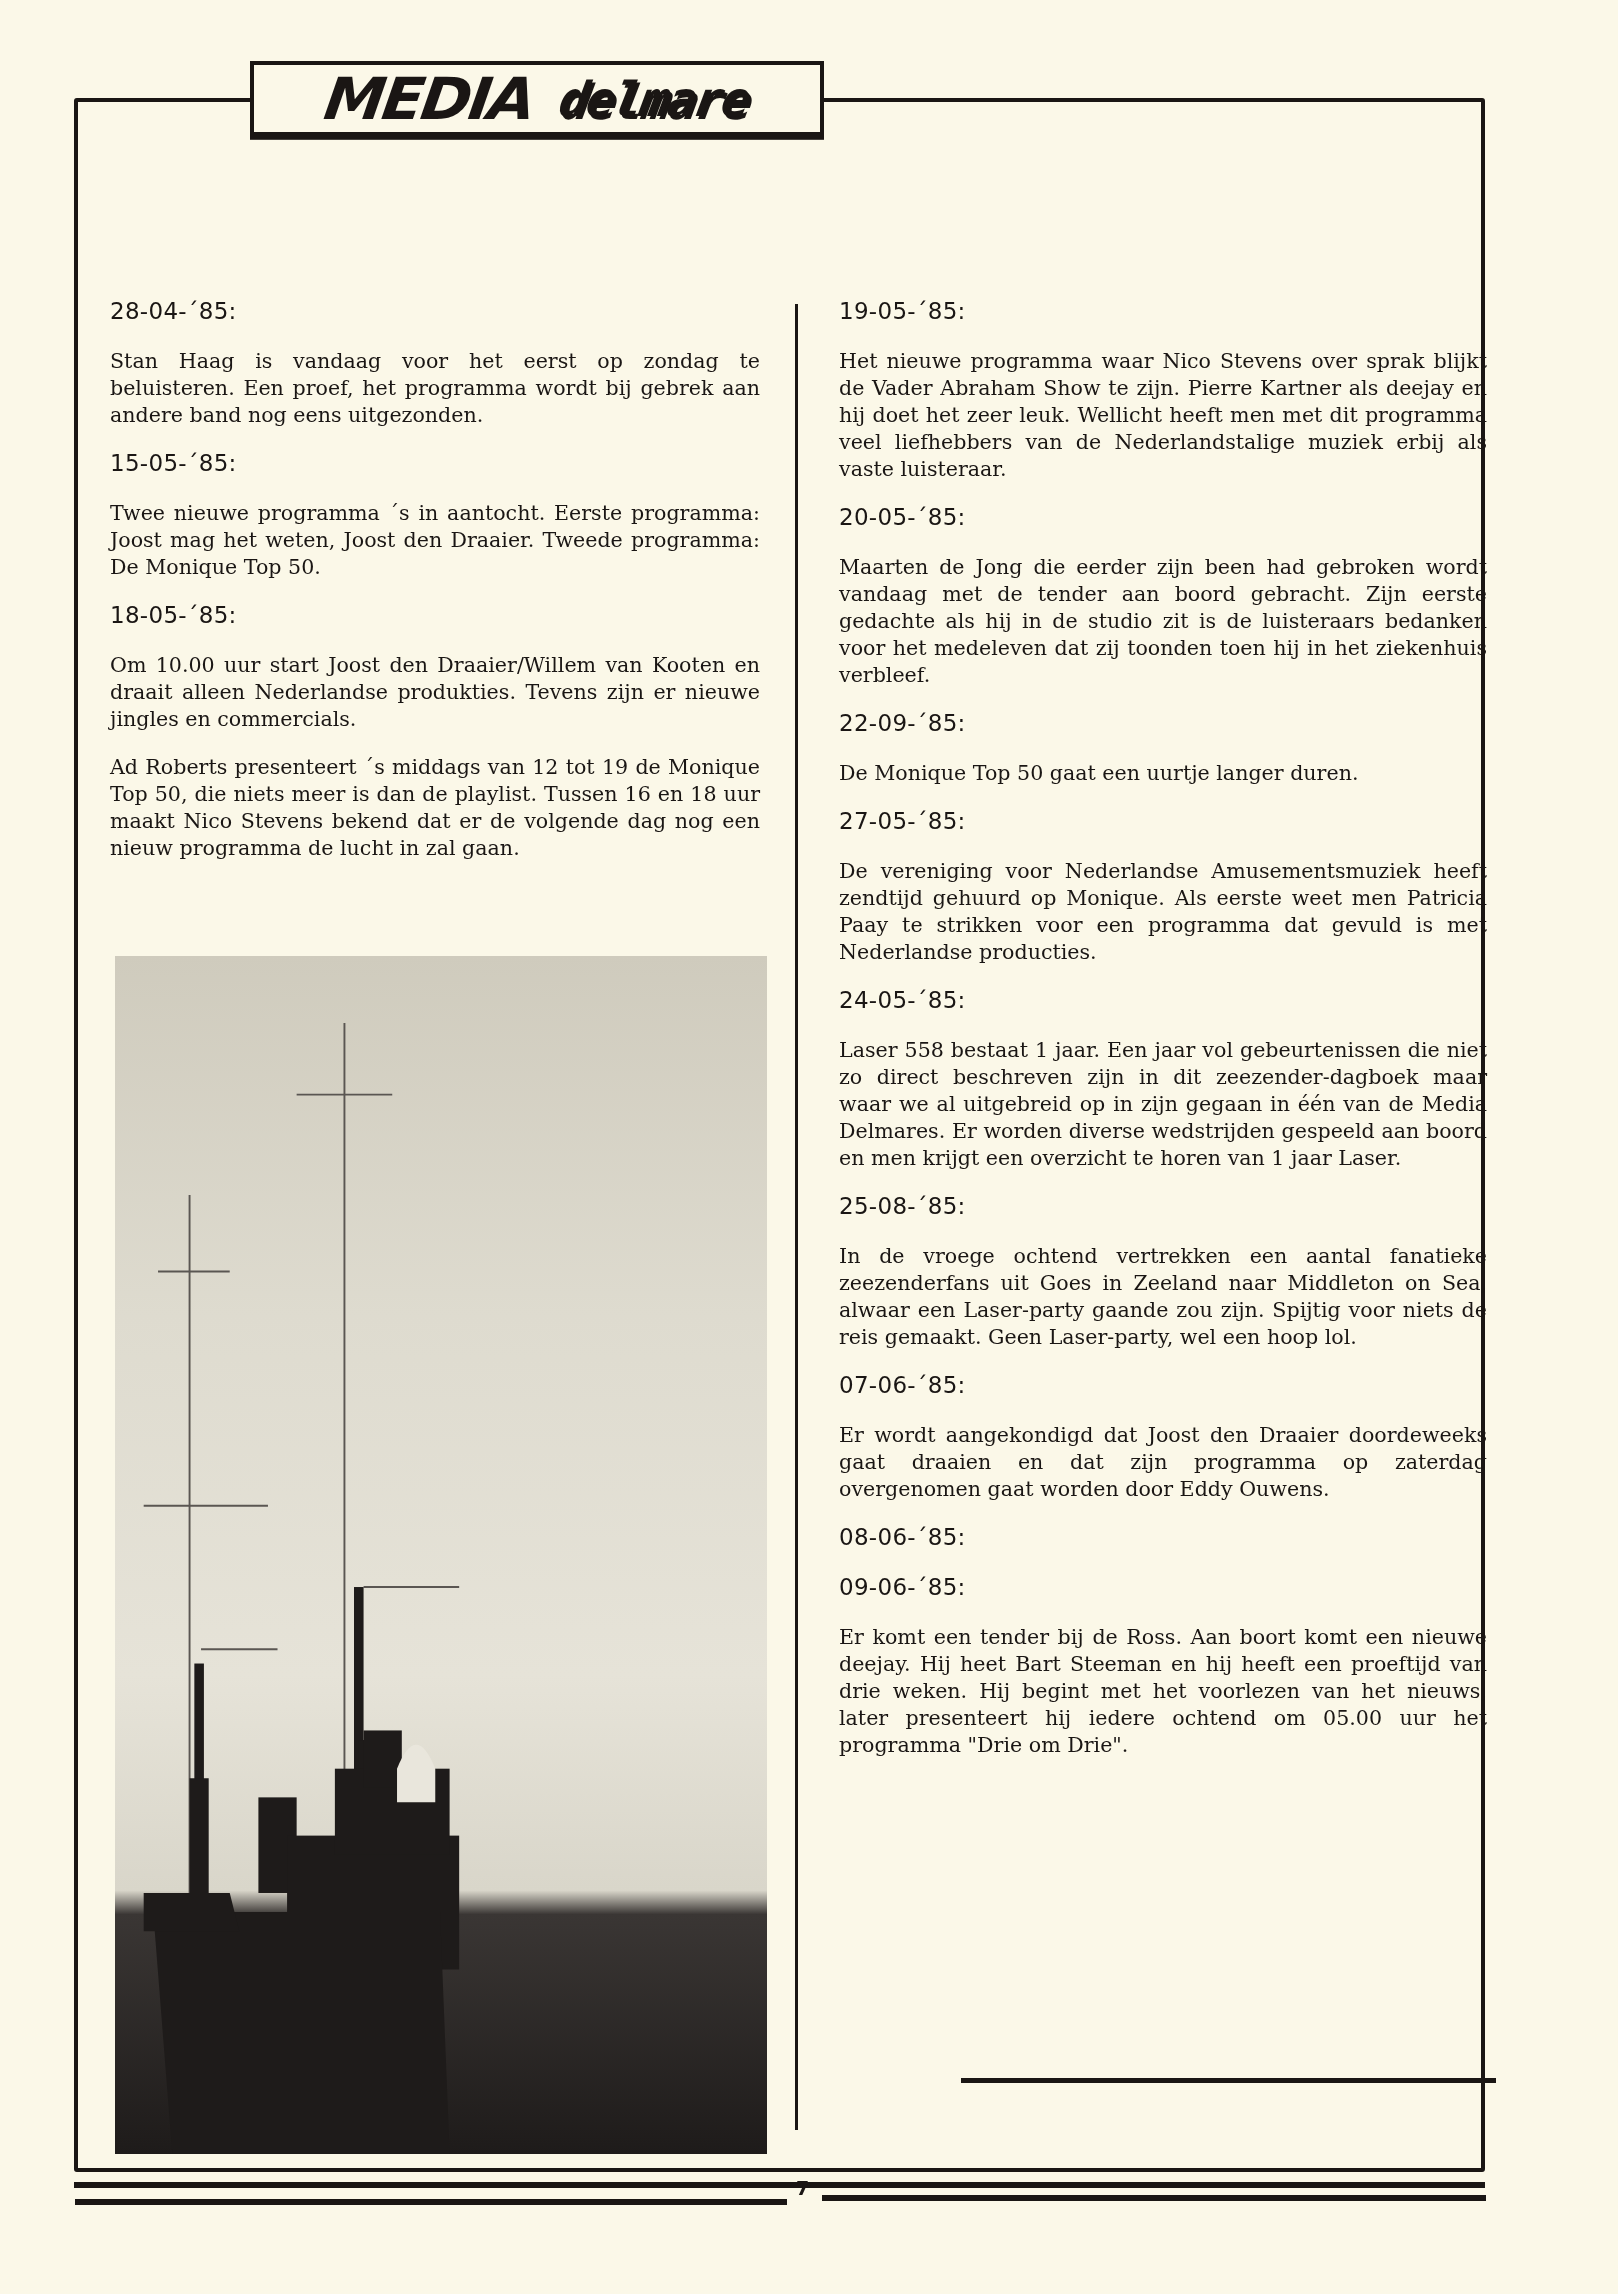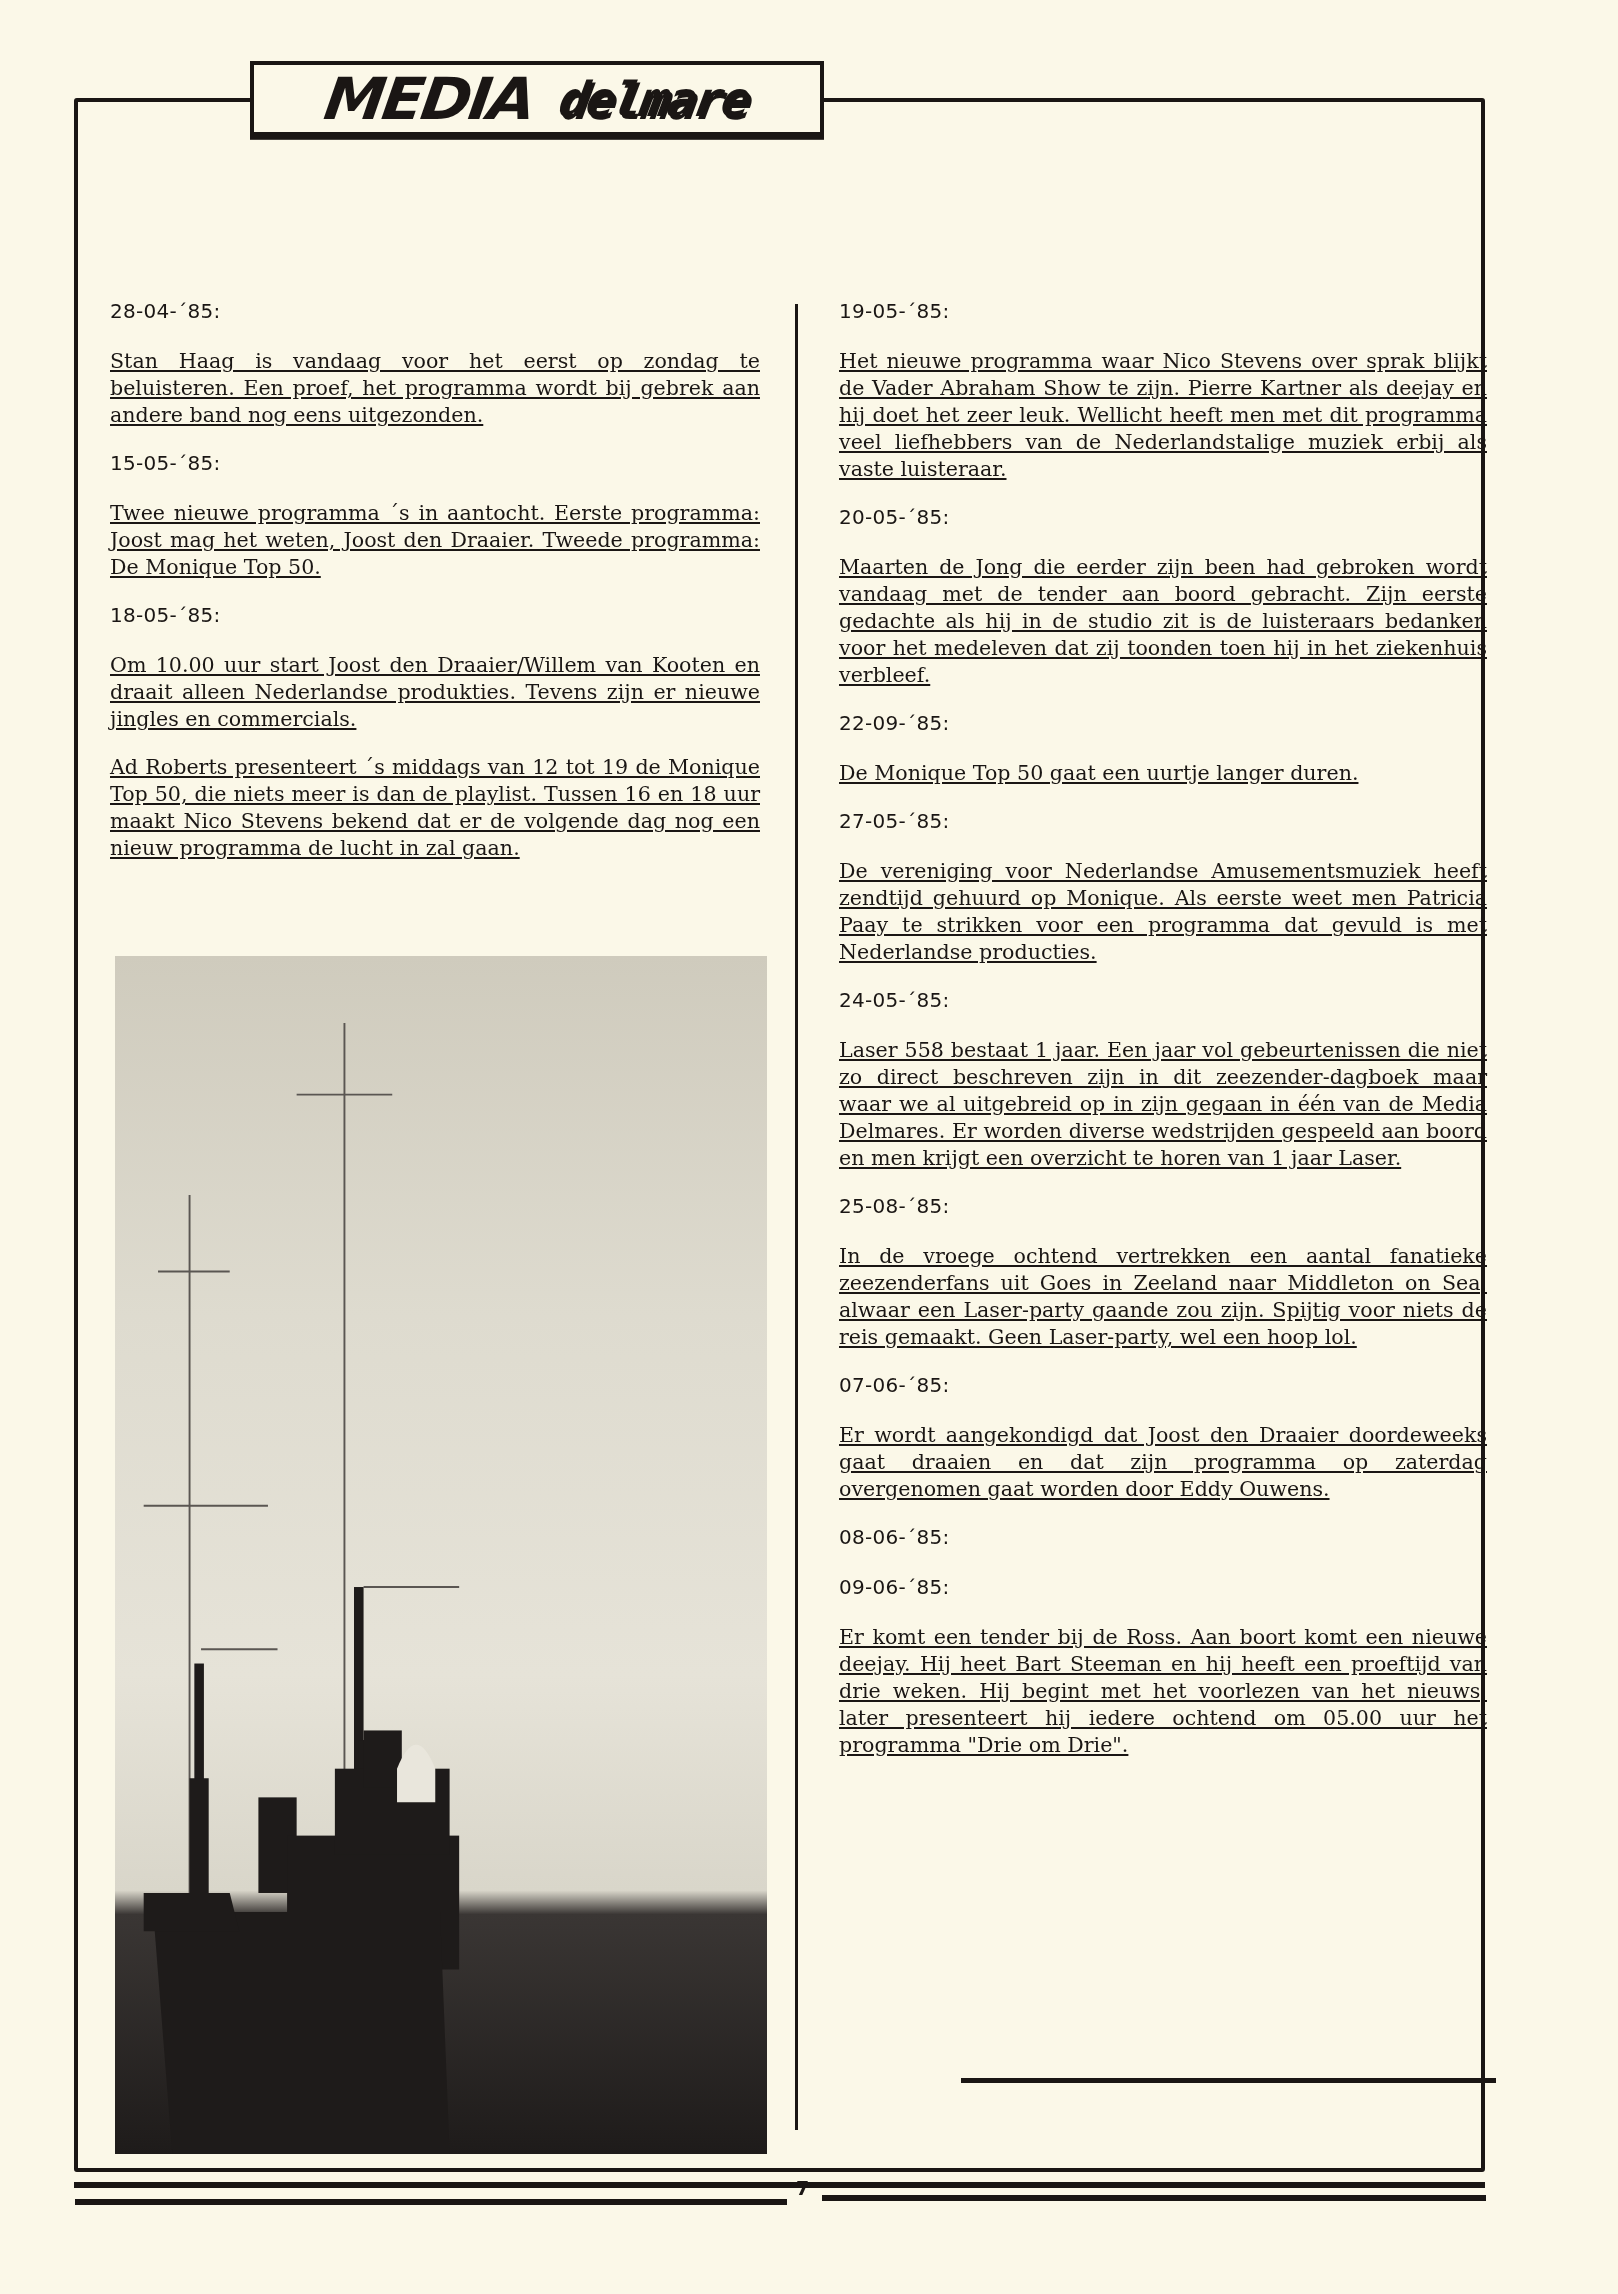--- a/index.html
+++ b/index.html
@@ -31,23 +31,23 @@
   }
   .col {
     position: absolute; top: 298px;
     font-size: 20.6px; line-height: 27px;
   }
   .col-left { left: 110px; width: 650px; }
   .col-right { left: 839px; width: 648px; }
   .entry { margin-bottom: 19px; }
   .date {
     font-family: "DejaVu Sans", "Liberation Sans", sans-serif;
-    font-size: 20px; line-height: 27px; margin-bottom: 23px; letter-spacing: 0.3px;
+    font-size: 23px; line-height: 27px; margin-bottom: 23px; letter-spacing: 0.3px;
   }
-  .para { text-align: justify; margin: 0 0 21px 0; text-decoration: underline; }
+  .para { text-align: justify; margin: 0 0 21px 0; }
   .divider {
     position: absolute; left: 795px; top: 304px; width: 2.9px; height: 1826px;
     background: #1a1614;
   }
   .photo {
     position: absolute; left: 115px; top: 956px; width: 652px; height: 1198px;
     overflow: hidden;
     background: linear-gradient(180deg, #cfcbbd 0%, #dedbcf 30%, #e6e3d8 60%, #d9d6ca 78%, #3a3634 80%, #1e1b1a 100%);
   }
   .photo svg { width: 100%; height: 100%; display: block; }

